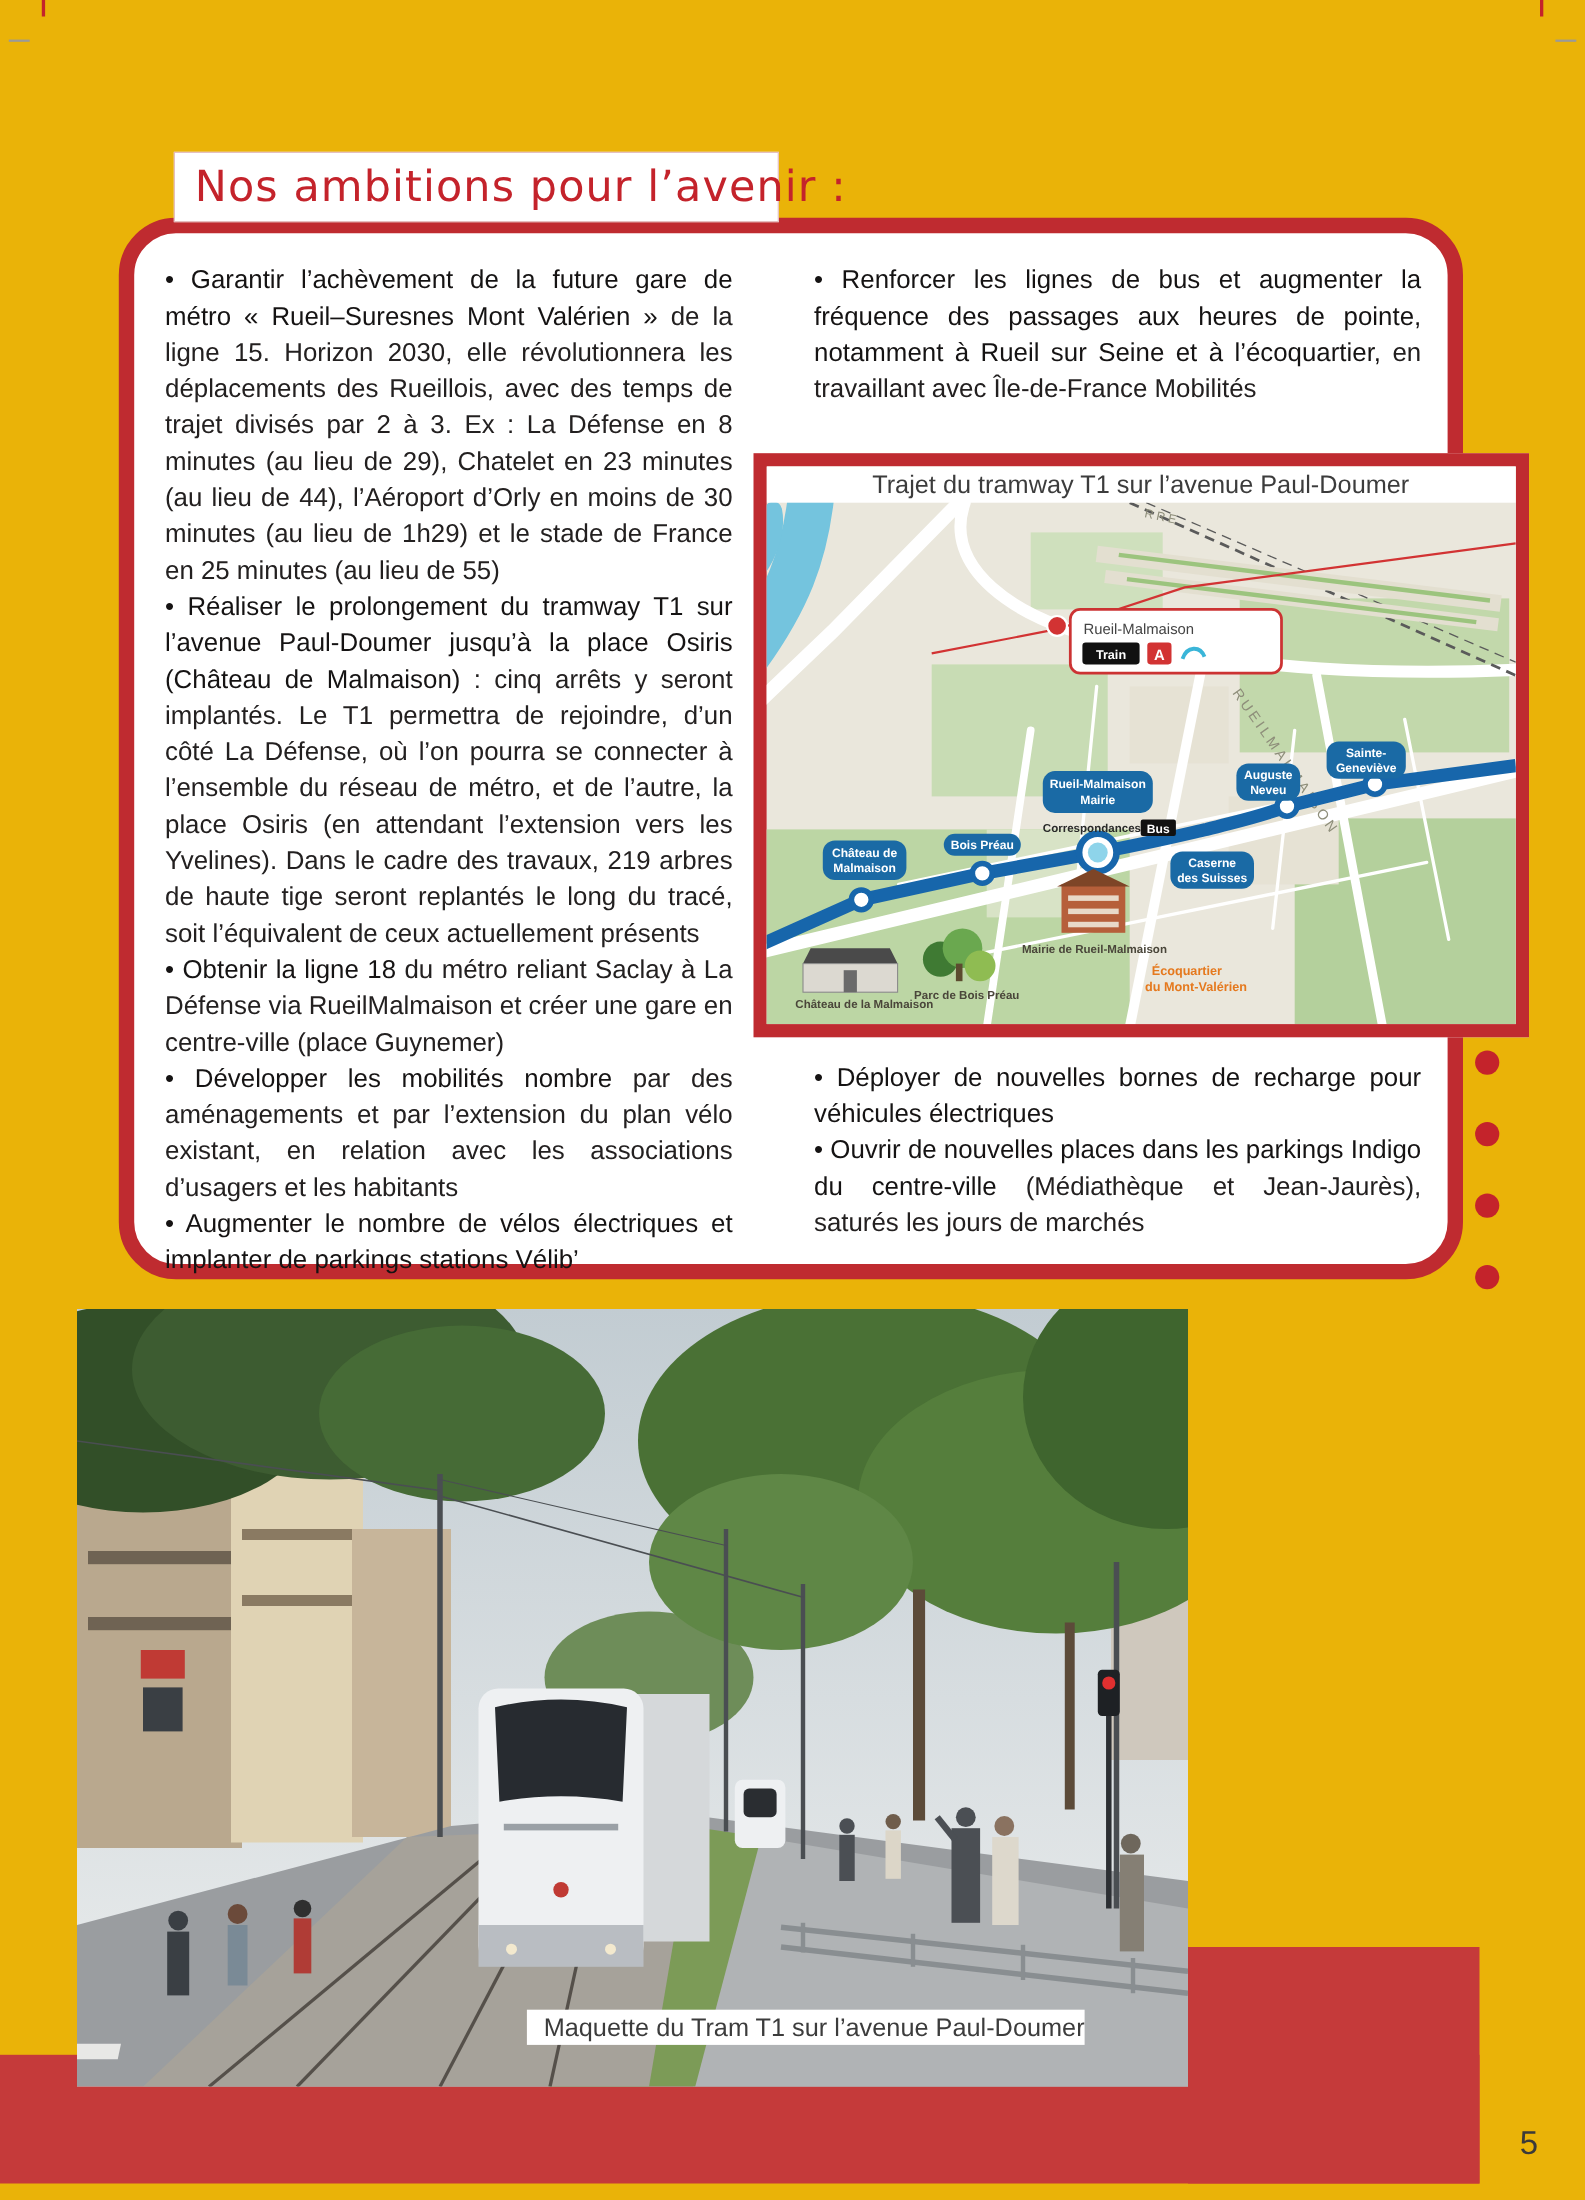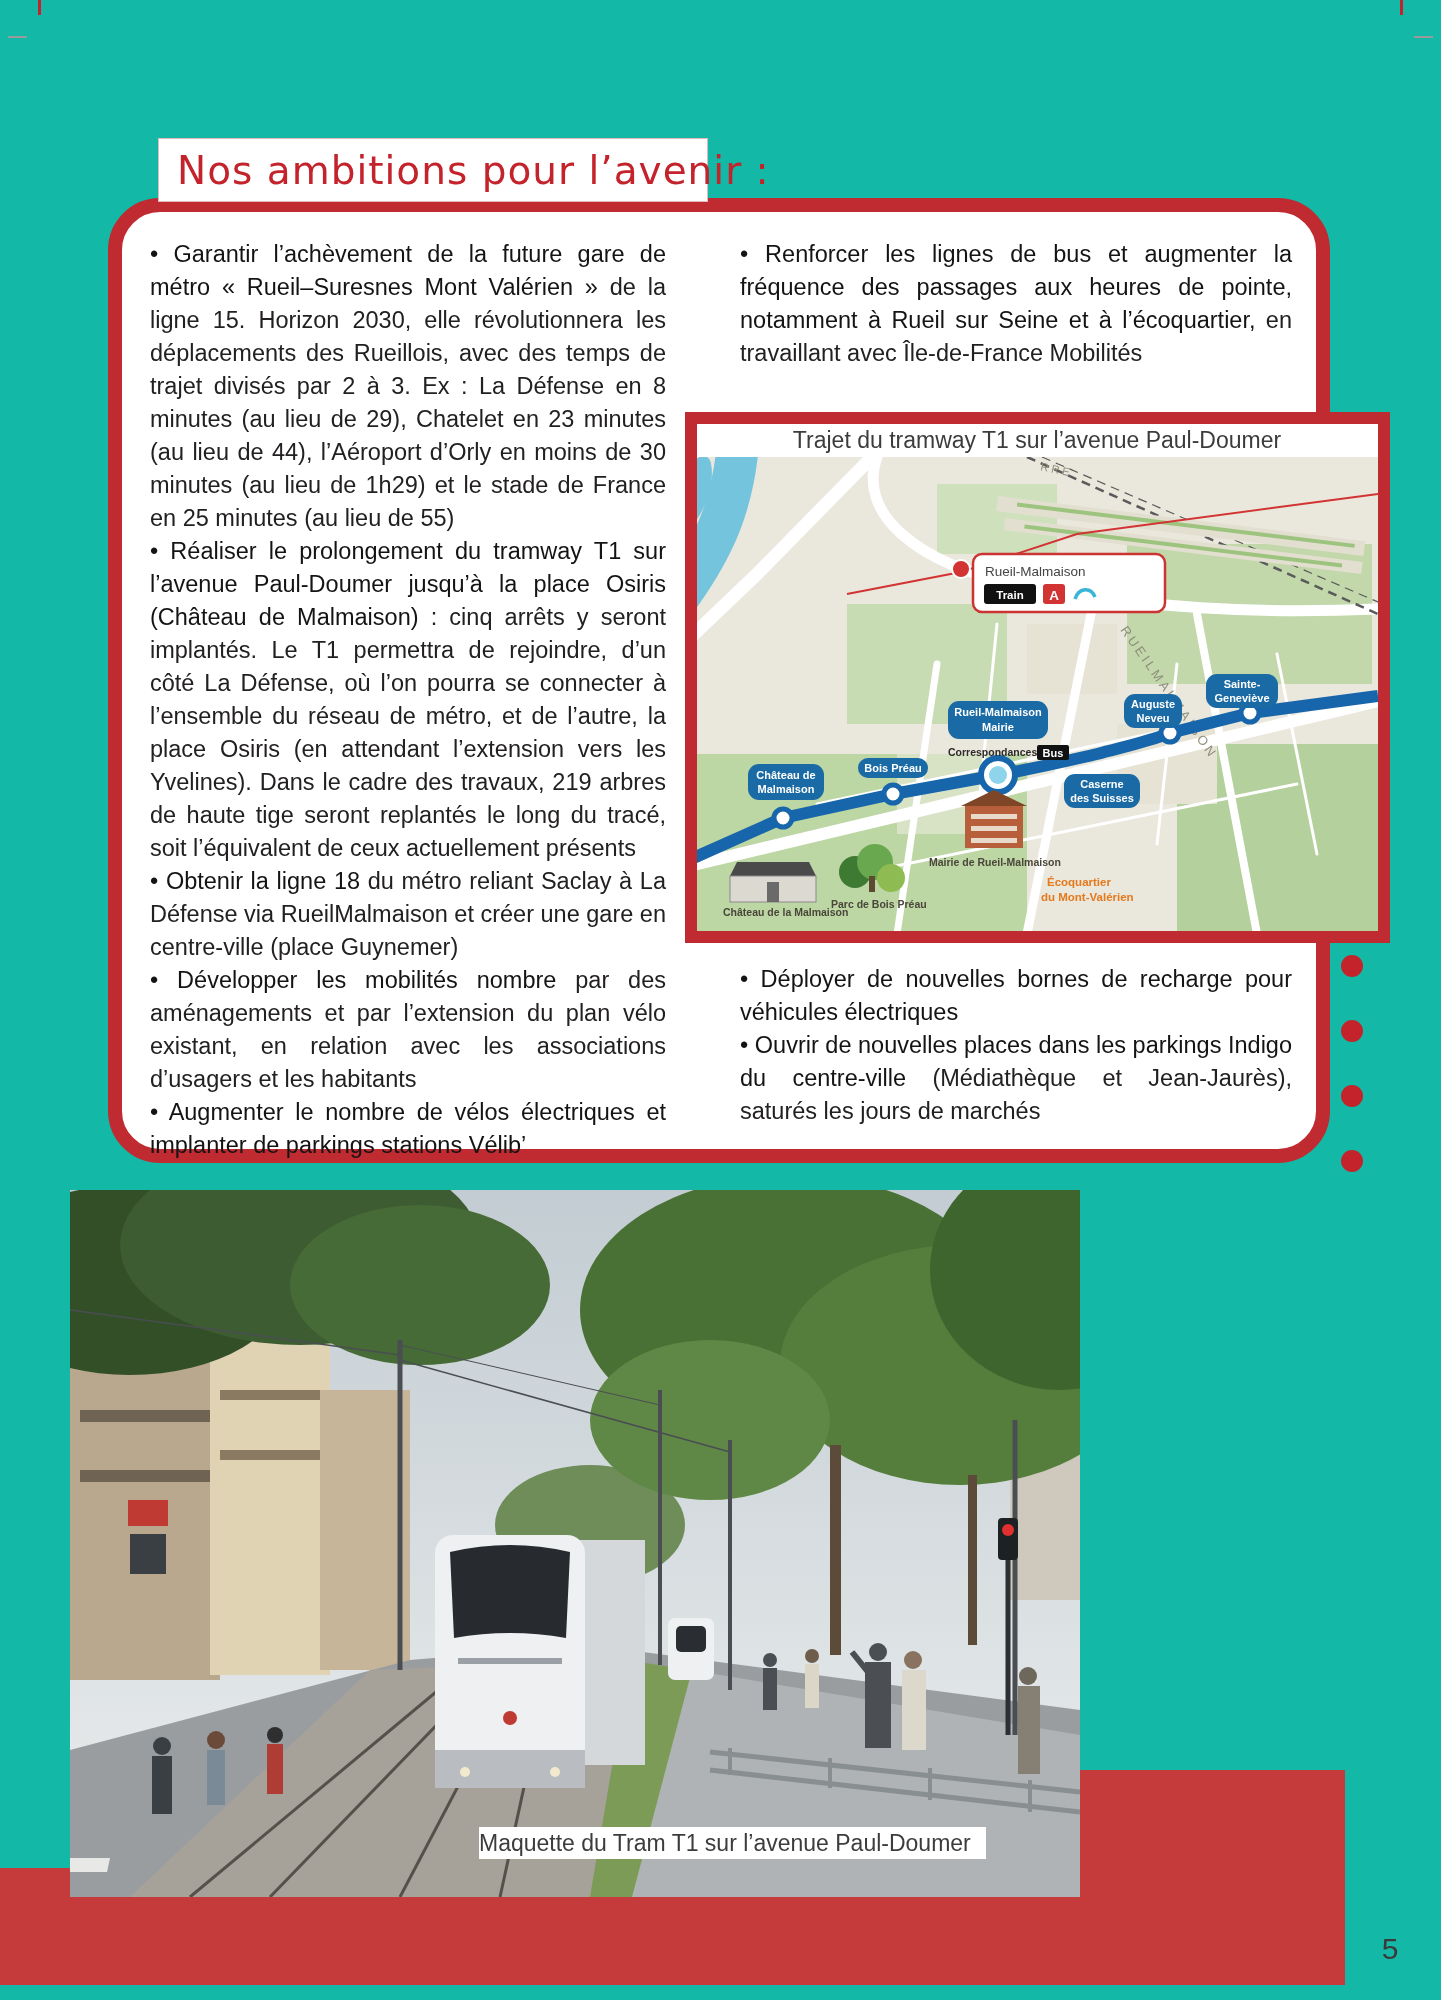--- a/index.html
+++ b/index.html
@@ -1,16 +1,16 @@
 <!DOCTYPE html>
 <html><head>
 <meta charset="utf-8">
 <style>
   html,body{margin:0;padding:0;background:#ffffff;}
-  .page{position:relative;width:1441px;height:2000px;background:#14b8a6;overflow:hidden;
+  .page{position:relative;width:1441px;height:2000px;background:#eab308;overflow:hidden;
         font-family:"Liberation Sans","DejaVu Sans",sans-serif;color:#222;}
   
   .crop-v{position:absolute;width:3px;height:15px;background:#c4232b;}
   .crop-h{position:absolute;width:19px;height:2px;background:#9a9a9a;}
   
   .title-box{position:absolute;left:158px;top:138px;width:548px;height:62px;background:#fff;
              border:1px solid #e3b9b9;z-index:5;display:flex;align-items:center;}
   .title-text{font-family:"DejaVu Sans",sans-serif;font-size:39px;letter-spacing:1px;
               color:#c4232b;padding-left:18px;white-space:nowrap;font-weight:500;}
   
@@ -28,21 +28,21 @@
              border:12px solid #bf2b30;background:#fff;z-index:4;}
   .map-frame svg{display:block;}
   
   .dot{position:absolute;width:22px;height:22px;border-radius:50%;background:#c4232b;z-index:3;}
   
   .band{position:absolute;left:0;top:1868px;width:1345px;height:117px;background:#c53a3a;z-index:1;}
   .band-right{position:absolute;left:1080px;top:1770px;width:265px;height:215px;background:#c53a3a;z-index:1;}
   
   .photo{position:absolute;left:70px;top:1190px;width:1010px;height:707px;z-index:2;overflow:hidden;}
   .photo-caption{position:absolute;left:479px;top:1827px;width:507px;height:32px;background:#fff;
-                 z-index:3;display:flex;align-items:center;justify-content:flex-start;
+                 z-index:3;display:flex;align-items:center;justify-content:flex-end;
                  font-size:23px;color:#3c3c3c;}
   .page-number{position:absolute;left:1360px;top:1932px;width:60px;text-align:center;
                font-size:30px;color:#3a3a3a;z-index:4;}
   
   text{font-family:"Liberation Sans","DejaVu Sans",sans-serif;}
   .pill-t{fill:#ffffff;font-size:11px;font-weight:bold;text-anchor:middle;}
   .bld-t{fill:#4a463a;font-size:10.5px;font-weight:bold;}
   .eco-t{fill:#e5791e;font-size:11.5px;font-weight:bold;}
   .street-t{fill:#8e8e7a;font-size:13px;letter-spacing:3px;}
 </style>

